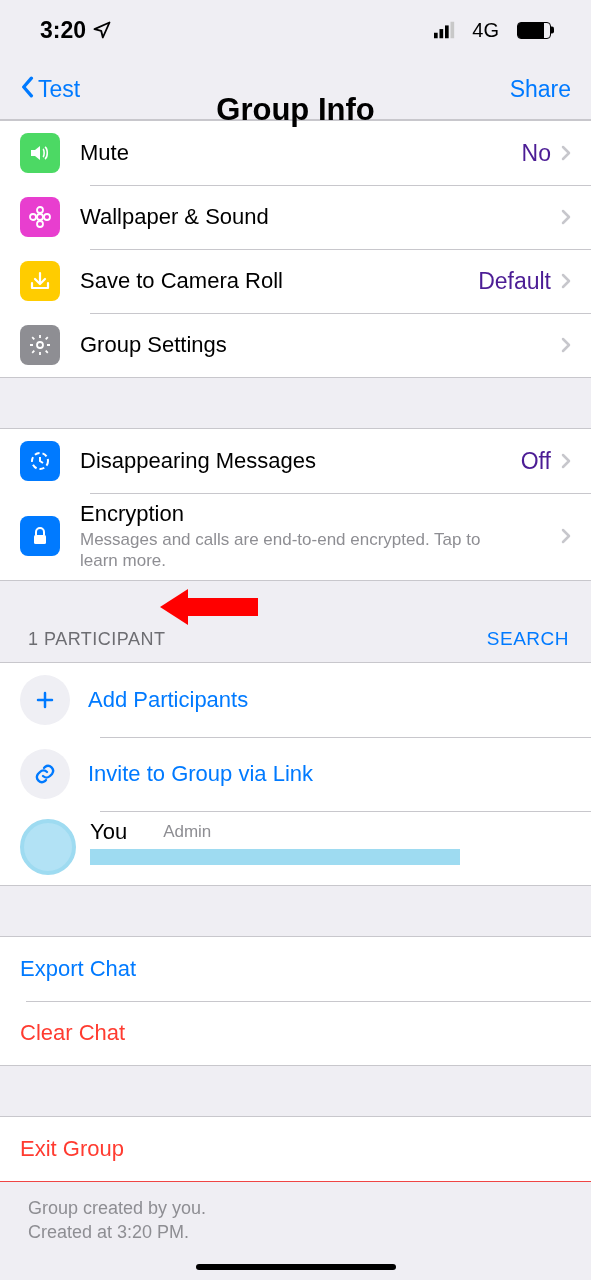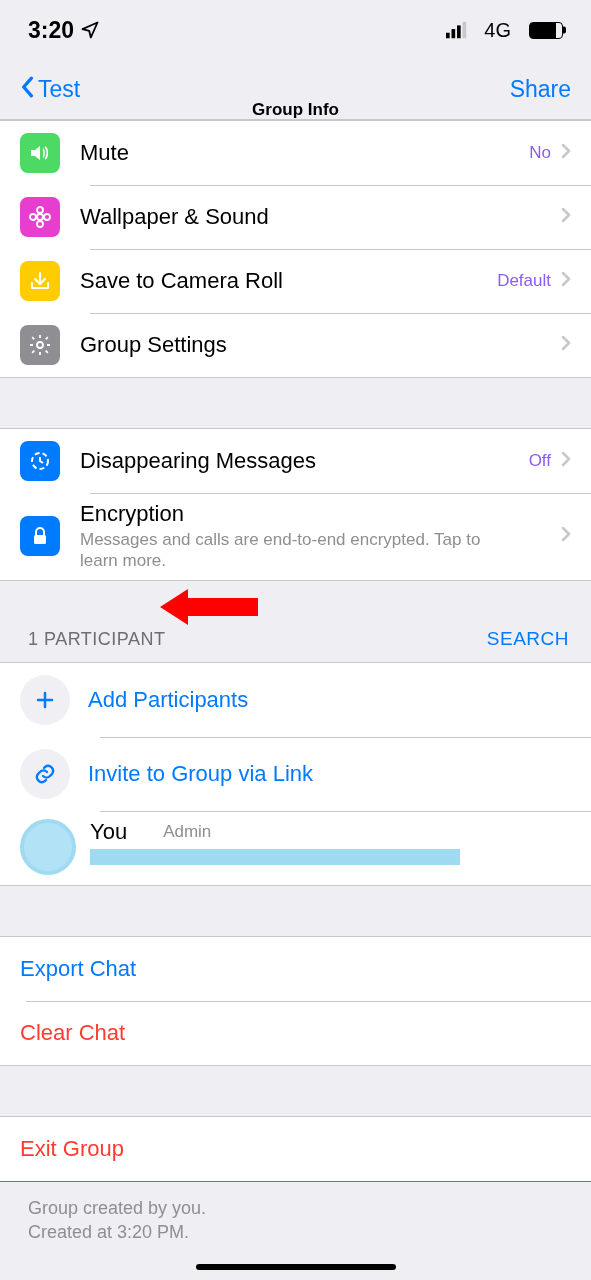--- a/index.html
+++ b/index.html
@@ -10,21 +10,21 @@
     background: #efeef3;
     overflow: hidden;
   }
 
   
   .status-bar {
     display: flex;
     justify-content: space-between;
     align-items: center;
     height: 60px;
-    padding: 0 28px;
+    padding: 0 40px;
   }
   .status-left { display: flex; align-items: center; gap: 6px; font-size: 23px; font-weight: 600; }
   .status-right { display: flex; align-items: center; gap: 16px; font-size: 20px; font-weight: 500; }
   .battery-shell {
     width: 34px; height: 17px; border: 1.5px solid #000; border-radius: 4px;
     display: inline-flex; align-items: center; position: relative; margin-left: 2px;
   }
   .battery-fill { width: 80%; height: 100%; background: #000; border-radius: 2px 0 0 2px; }
   .battery-cap { position: absolute; right: -4px; top: 50%; transform: translateY(-50%); width: 3px; height: 7px; background: #000; border-radius: 0 2px 2px 0; }
 
@@ -32,21 +32,21 @@
   .nav-bar {
     display: flex;
     justify-content: space-between;
     align-items: center;
     height: 60px;
     padding: 0 20px;
     position: relative;
     border-bottom: 1px solid #c8c7cc;
   }
   .nav-back { display: flex; align-items: center; color: #007aff; font-size: 23px; gap: 4px; }
-  .nav-title { position: absolute; left: 50%; transform: translateX(-50%); font-size: 17px; font-weight: 600; color: #000; margin-top: 40px; }
+  .nav-title { position: absolute; left: 50%; transform: translateX(-50%); font-size: 31px; font-weight: 600; color: #000; margin-top: 40px; }
   .nav-action { color: #007aff; font-size: 23px; }
 
   
   .group { background: #fff; }
   .group + .group,
   .gap { border-top: 1px solid #c8c7cc; }
   .gap { height: 52px; background: #efeef3; border-bottom: 1px solid #c8c7cc; }
 
   .row {
     display: flex; align-items: center;
@@ -66,21 +66,21 @@
   }
   .row-icon.plain-circle {
     width: 50px; height: 50px; border-radius: 50%;
     background: #efeff4;
     margin-right: 18px;
     flex: 0 0 50px;
   }
   .row-body { flex: 1 1 auto; display: flex; flex-direction: column; min-width: 0; padding: 8px 0; }
   .row-title { font-size: 22px; color: #000; }
   .row-sub  { font-size: 17px; color: #8e8e93; line-height: 1.25; padding-right: 60px; margin-top: 2px; }
-  .row-tail { display: flex; align-items: center; gap: 10px; padding-right: 20px; color: #8b5cf6; font-size: 17px; }
+  .row-tail { display: flex; align-items: center; gap: 10px; padding-right: 20px; color: #4c1d95; font-size: 23px; }
   .chevron { color: #c7c7cc; }
 
   .link-row .row-title { color: #007aff; }
   .red .row-title { color: #ff3b30; }
   .simple .row-title { }
   .simple { min-height: 64px; }
 
   
   .section-header { display: flex; justify-content: space-between; align-items: flex-end; padding: 16px 22px 12px 28px; }
   .section-header .label { color: #6d6d72; font-size: 18px; letter-spacing: 0.5px; text-transform: uppercase; margin-top: 32px; }

